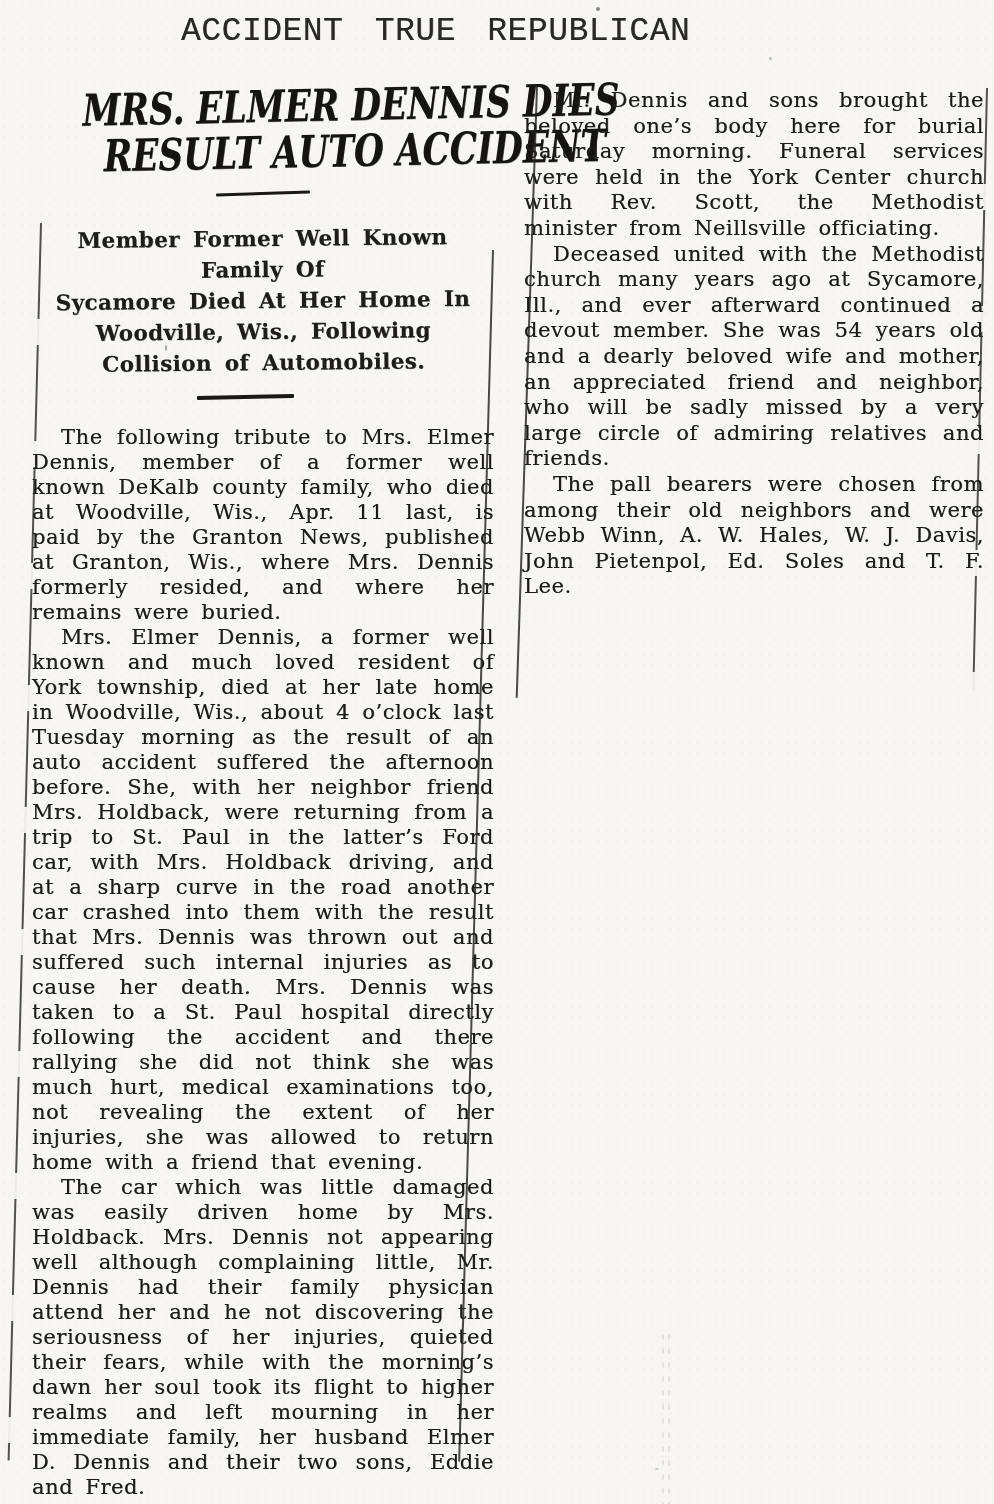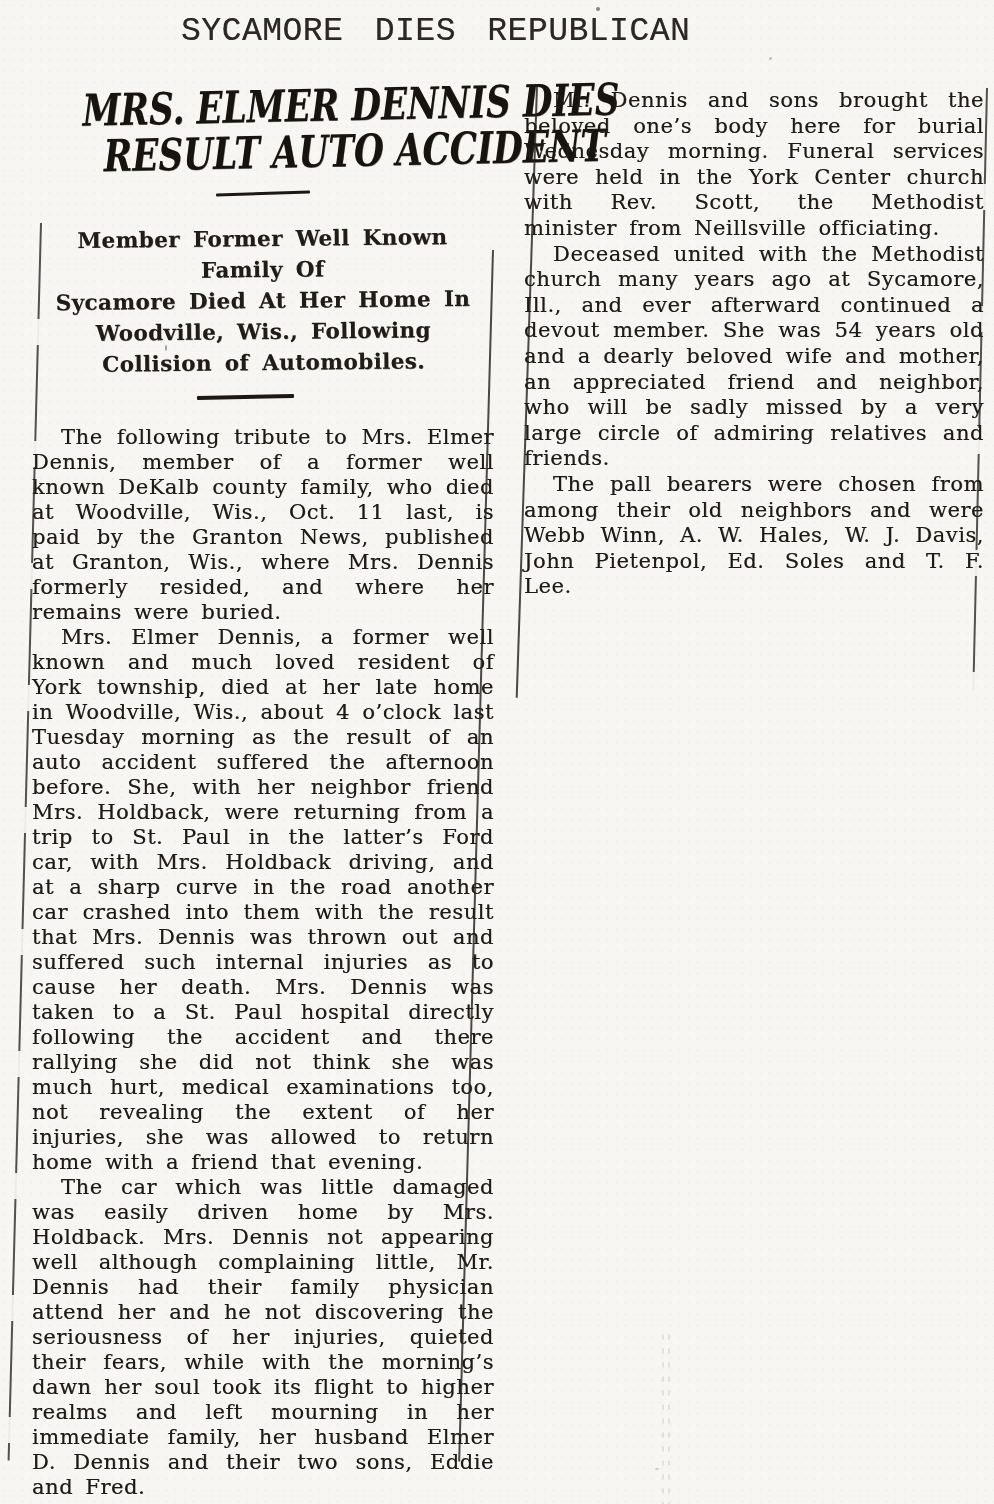--- a/index.html
+++ b/index.html
@@ -143,50 +143,50 @@
     background-image: radial-gradient(rgba(70,65,58,0.12) 1px, transparent 1.4px);
     background-size: 6px 14px;
   }
 </style>
 </head>
 <body>
 
 <div class="page">
 
   <header class="masthead">
-    <span>SYCAMORE DIES REPUBLICAN</span>
+    <span>ACCIDENT TRUE REPUBLICAN</span>
   </header>
 
   <section class="col col-left">
     <h1 class="headline">
       <span class="hl hl1">MRS. ELMER DENNIS DIES</span>
       <span class="hl hl2">RESULT AUTO ACCIDENT</span>
     </h1>
 
     <div class="shortrule rule-under-headline"></div>
 
     <div class="subhead">
         <div class="subhead-line">Member Former Well Known Family Of</div>
         <div class="subhead-line">Sycamore Died At Her Home In</div>
         <div class="subhead-line">Woodville, Wis., Following</div>
         <div class="subhead-line">Collision of Automobiles.</div>
       </div>
 
     <div class="shortrule rule-under-subhead"></div>
 
     <div class="body-text">
-        <p class="para">The following tribute to Mrs. Elmer Dennis, member of a former well known DeKalb county family, who died at Woodville, Wis., Oct. 11 last, is paid by the Granton News, published at Granton, Wis., where Mrs. Dennis formerly resided, and where her remains were buried.</p>
+        <p class="para">The following tribute to Mrs. Elmer Dennis, member of a former well known DeKalb county family, who died at Woodville, Wis., Apr. 11 last, is paid by the Granton News, published at Granton, Wis., where Mrs. Dennis formerly resided, and where her remains were buried.</p>
         <p class="para">Mrs. Elmer Dennis, a former well known and much loved resident of York township, died at her late home in Woodville, Wis., about 4 o’clock last Tuesday morning as the result of an auto accident suffered the afternoon before. She, with her neighbor friend Mrs. Holdback, were returning from a trip to St. Paul in the latter’s Ford car, with Mrs. Holdback driving, and at a sharp curve in the road another car crashed into them with the result that Mrs. Dennis was thrown out and suffered such internal injuries as to cause her death. Mrs. Dennis was taken to a St. Paul hospital directly following the accident and there rallying she did not think she was much hurt, medical examinations too, not revealing the extent of her injuries, she was allowed to return home with a friend that evening.</p>
         <p class="para">The car which was little damaged was easily driven home by Mrs. Holdback. Mrs. Dennis not appearing well although complaining little, Mr. Dennis had their family physician attend her and he not discovering the seriousness of her injuries, quieted their fears, while with the morning’s dawn her soul took its flight to higher realms and left mourning in her immediate family, her husband Elmer D. Dennis and their two sons, Eddie and Fred.</p>
       </div>
   </section>
 
   <section class="col col-right">
     <div class="body-text">
-        <p class="para">Mr. Dennis and sons brought the beloved one’s body here for burial Wednesday morning. Funeral services were held in the York Center church with Rev. Scott, the Methodist minister from Neillsville officiating.</p>
+        <p class="para">Mr. Dennis and sons brought the beloved one’s body here for burial Saturday morning. Funeral services were held in the York Center church with Rev. Scott, the Methodist minister from Neillsville officiating.</p>
         <p class="para">Deceased united with the Methodist church many years ago at Sycamore, Ill., and ever afterward continued a devout member. She was 54 years old and a dearly beloved wife and mother, an appreciated friend and neighbor, who will be sadly missed by a very large circle of admiring relatives and friends.</p>
         <p class="para">The pall bearers were chosen from among their old neighbors and were Webb Winn, A. W. Hales, W. J. Davis, John Pietenpol, Ed. Soles and T. F. Lee.</p>
       </div>
   </section>
 
   <div id="left-margin-rule" class="vrule vrule-broken"></div>
   <div id="divider-left-rule" class="vrule vrule-solid"></div>
   <div id="divider-right-rule" class="vrule vrule-solid"></div>
   <div id="right-margin-rule" class="vrule vrule-broken"></div>
 

